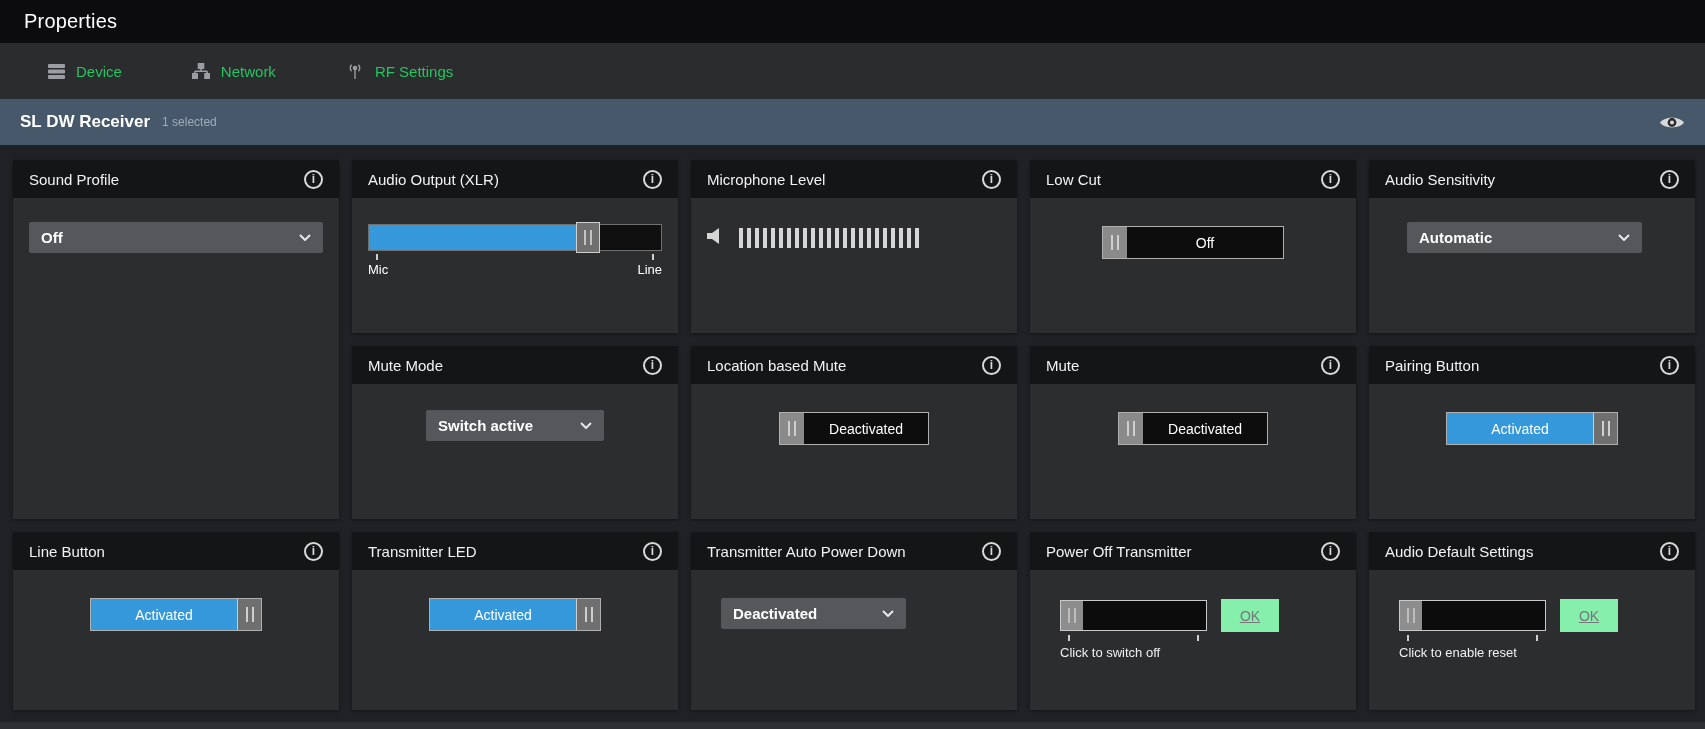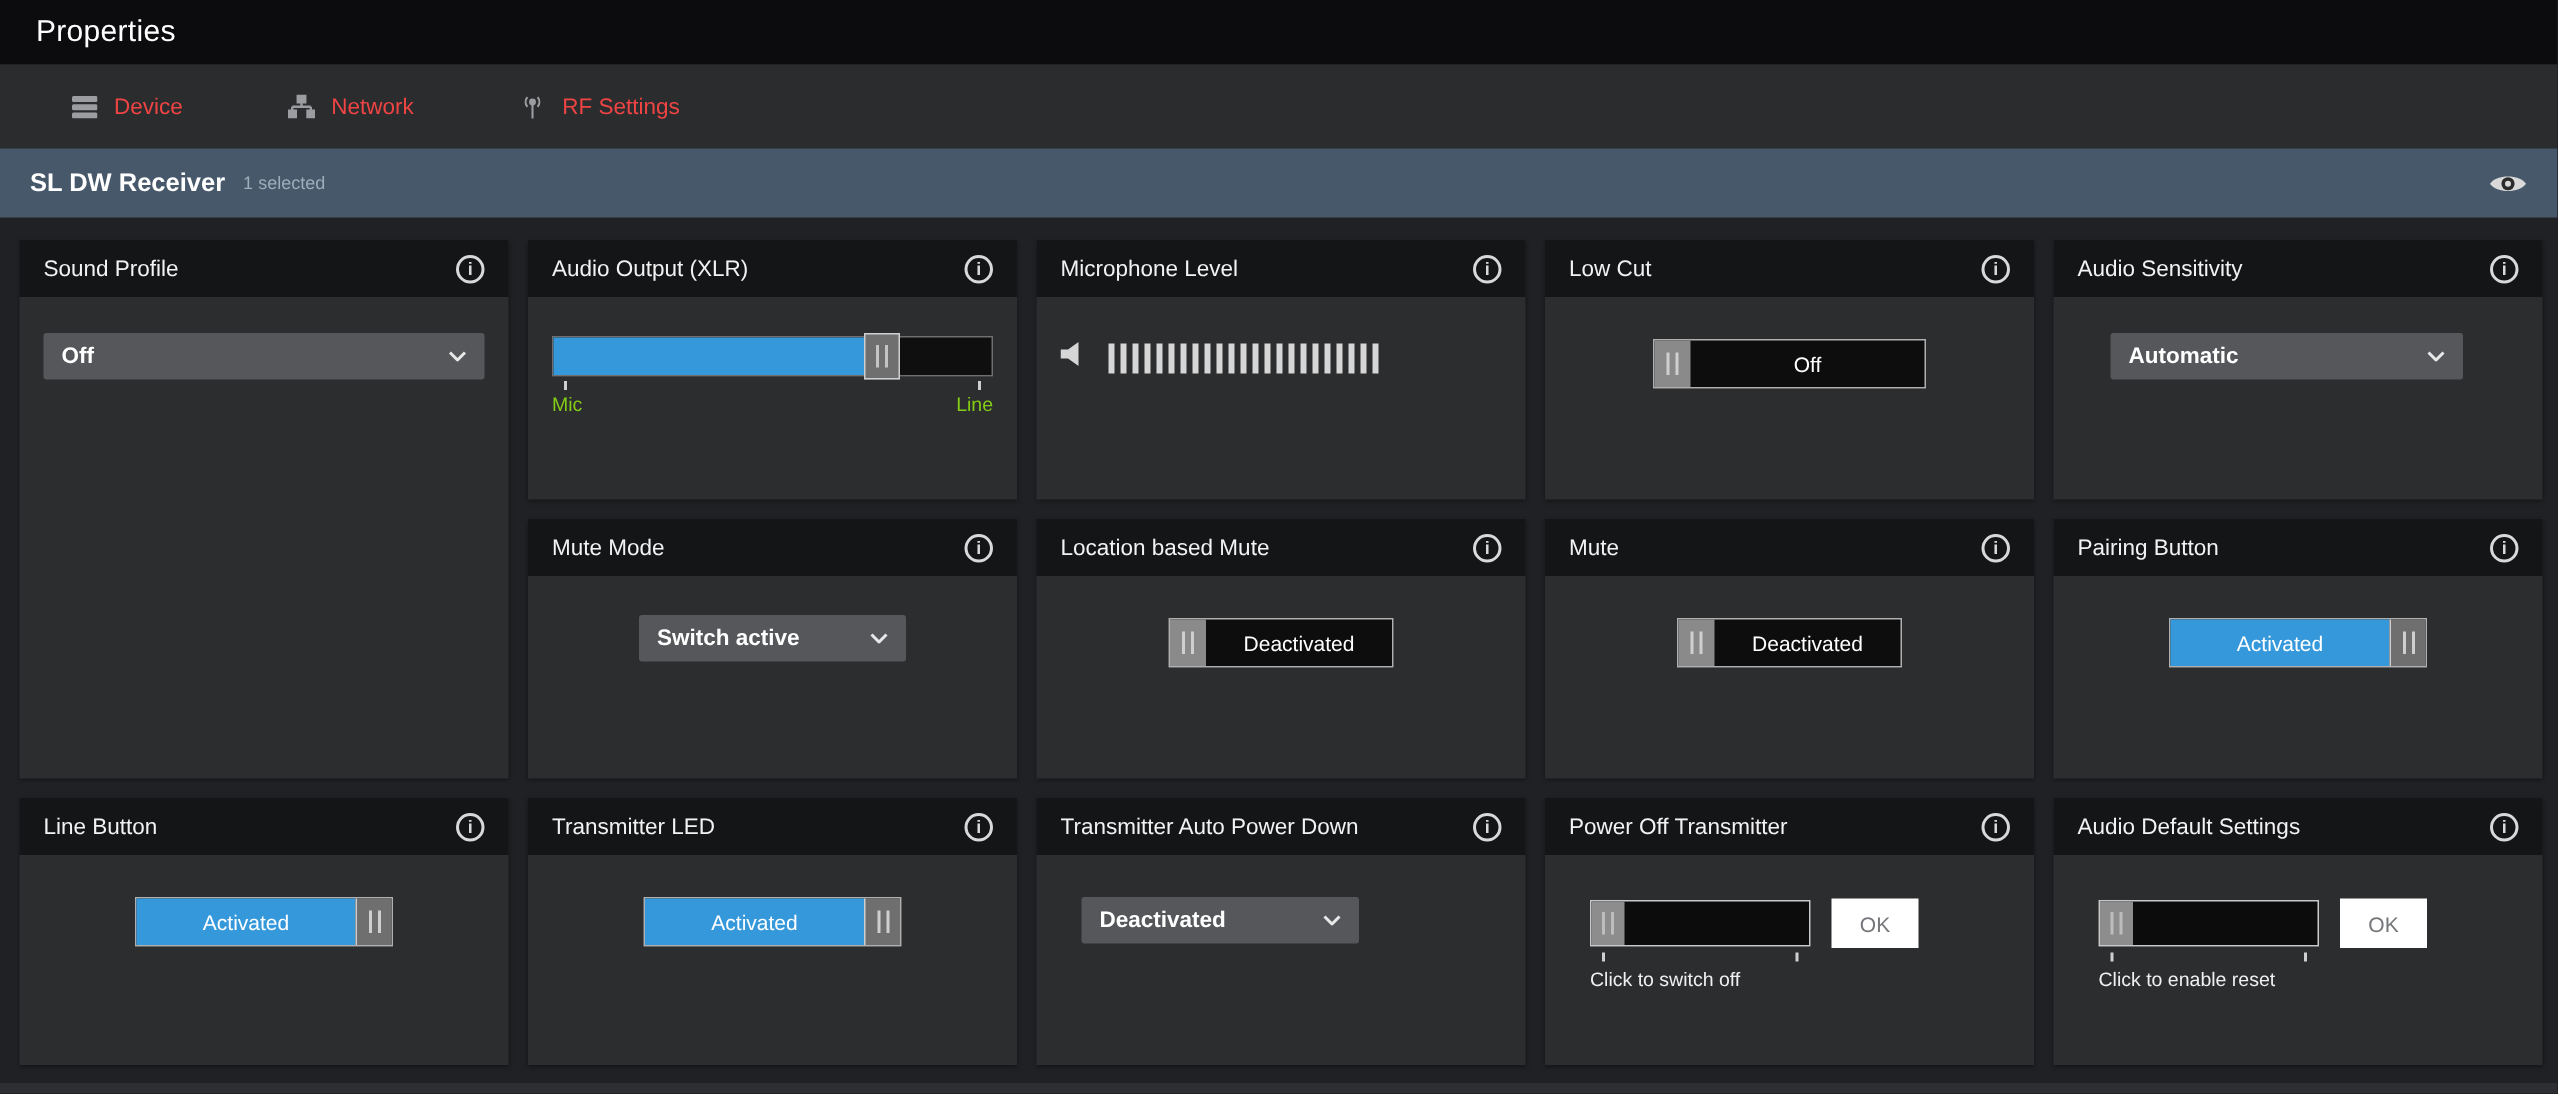--- a/index.html
+++ b/index.html
@@ -7,21 +7,21 @@
   body {
     background:#202124;
     font-family:"Liberation Sans", sans-serif;
     color:#fff;
     position:relative;
   }
   
   .topbar{ height:43px; background:#0c0c0e; display:flex; align-items:center; padding:0 24px; }
   .topbar .title{ font-size:20px; font-weight:500; letter-spacing:.2px; }
   .tabstrip{ height:56px; background:#2b2c2e; display:flex; align-items:stretch; padding-left:13px; }
-  .tab{ display:flex; align-items:center; gap:11px; padding:0 35px; color:#ef4444; font-size:15px; cursor:pointer; }
+  .tab{ display:flex; align-items:center; gap:11px; padding:0 35px; color:#22c55e; font-size:15px; cursor:pointer; }
   .tab.active{ background:#46586a; color:#ffffff; }
   .tab svg{ display:block; }
   .subheader{ height:46px; background:#46586a; display:flex; align-items:center; padding:0 20px; }
   .subheader .devname{ font-size:17px; font-weight:bold; }
   .subheader .selcount{ font-size:12px; color:#9facb9; margin-left:12px; }
   .subheader .eye{ margin-left:auto; display:flex; align-items:center; cursor:pointer; }
   
   .grid{
     display:grid;
     grid-template-columns:repeat(5, 326px);
@@ -61,34 +61,34 @@
   
   .xlr-slider{ position:relative; height:27px; background:#0f0f0f; border:1px solid #6f6f6f; margin-top:10px; }
   .xlr-fill{ height:100%; background:#3498db; }
   .xlr-handle{ position:absolute; top:-3px; height:31px; width:24px; background-color:#6f6f6f;
     border:1px solid #d0d0d0;
     background-image:linear-gradient(#c4c4c4,#c4c4c4),linear-gradient(#c4c4c4,#c4c4c4);
     background-size:2px 15px,2px 15px; background-repeat:no-repeat;
     background-position:calc(50% - 3px) center, calc(50% + 3px) center; cursor:grab; }
   .tickrow{ display:flex; justify-content:space-between; padding:3px 8px 0 8px; }
   .tick{ width:2px; height:6px; background:#cfcfcf; }
-  .range-labels{ display:flex; justify-content:space-between; font-size:13px; color:#84cc16; margin-top:2px; }
+  .range-labels{ display:flex; justify-content:space-between; font-size:13px; color:#ffffff; margin-top:2px; }
   
   .meter-row{ display:flex; align-items:center; gap:16px; margin-top:14px; }
   .mbars{ display:flex; gap:4px; align-items:center; }
   .mbar{ width:4px; height:20px; background:#d6d6d6; }
   
   .confirm-row{ display:flex; align-items:center; margin:13px 0 0 14px; }
   .cslider{ position:relative; width:147px; height:31px; background:#0c0c0c; border:1px solid #c9c9c9; cursor:pointer; }
   .c-handle{ position:absolute; left:0; top:0; width:22px; height:100%; background-color:#8d8d8d;
     background-image:linear-gradient(#bdbdbd,#bdbdbd),linear-gradient(#bdbdbd,#bdbdbd);
     background-size:2px 15px,2px 15px; background-repeat:no-repeat;
     background-position:calc(50% - 3px) center, calc(50% + 3px) center; }
-  .ok-btn{ margin-left:14px; width:58px; height:33px; background:#ffffff; color:#75777a;
-    display:flex; align-items:center; justify-content:center; font-size:14px; border:none; cursor:default; }
+  .ok-btn{ margin-left:14px; width:58px; height:33px; background:#86efac; color:#75777a;
+    display:flex; align-items:center; justify-content:center; font-size:14px; border:none; cursor:default;text-decoration:underline; }
   .c-ticks{ width:147px; display:flex; justify-content:space-between; padding:3px 8px 0 8px; margin-left:14px; }
   .c-caption{ font-size:13px; color:#f0f0f0; margin:4px 0 0 14px; }
   
   .bottom-strip{ position:absolute; left:0; bottom:0; width:100%; height:7px; background:#2e2f32; }
 </style>
 </head>
 <body>
 
 <div class="topbar">
   <span class="title">Properties</span>

